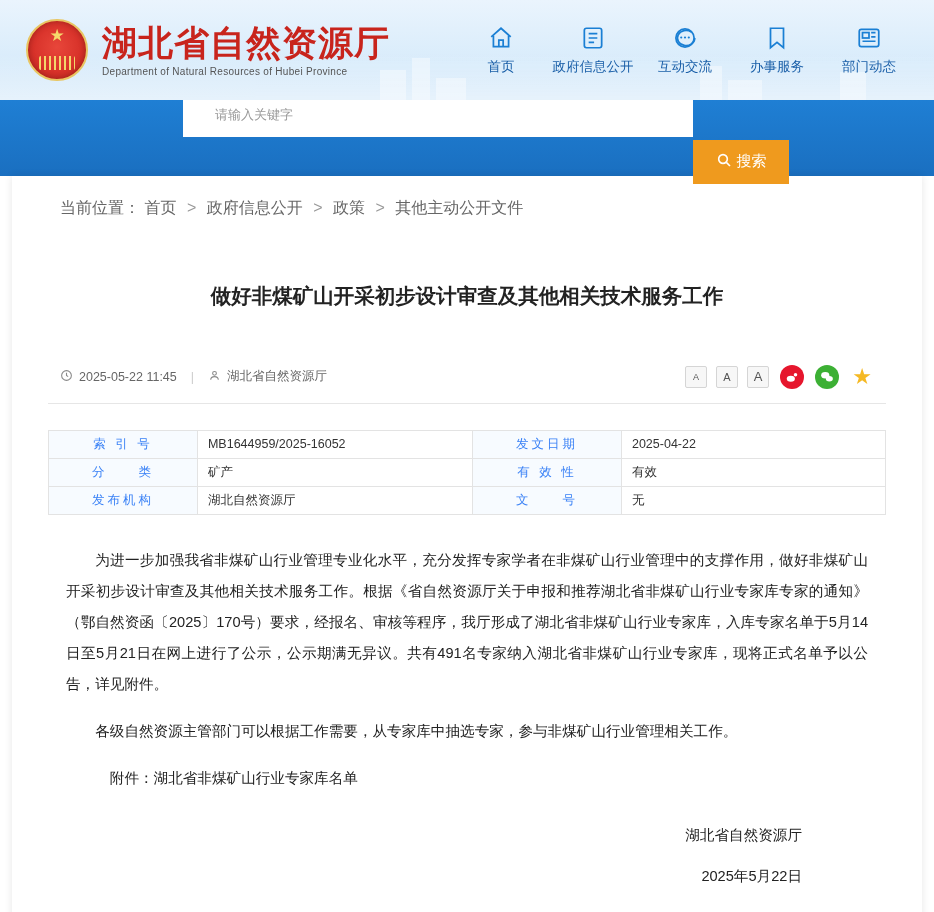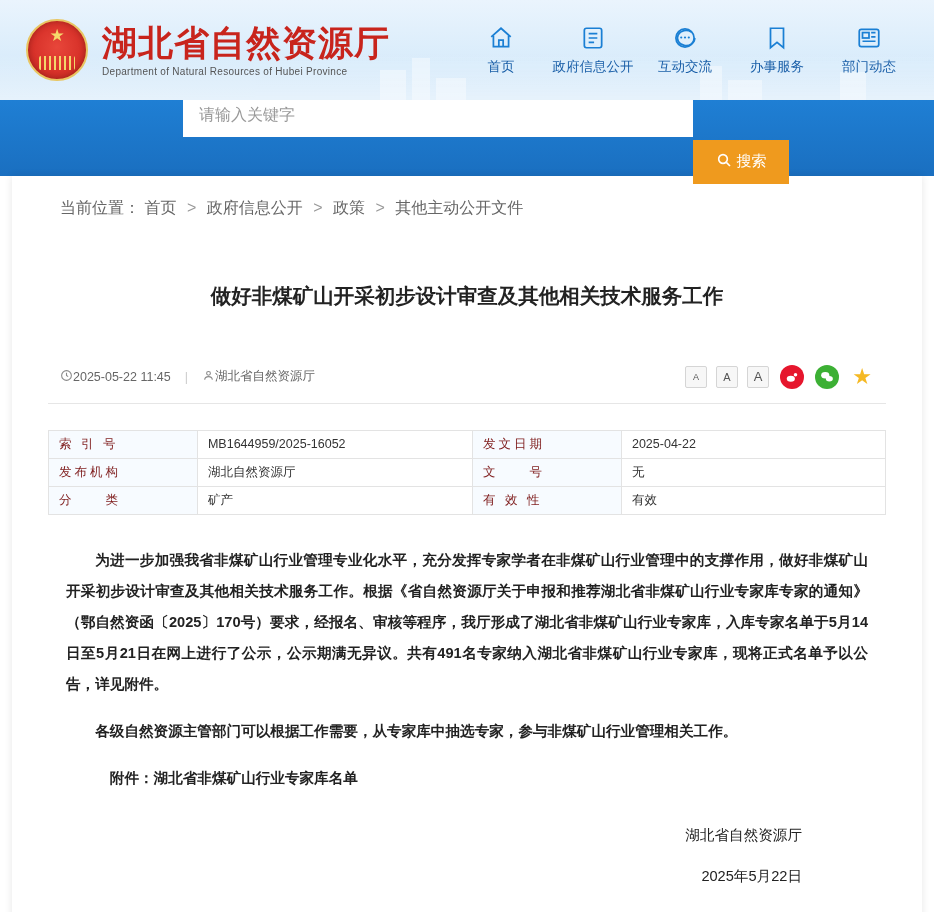--- a/index.html
+++ b/index.html
@@ -83,22 +83,22 @@
   
   .search-bar {
     height: 76px;
     background: linear-gradient(180deg,#1f7fd4 0%, #1a6fc0 100%);
     display: flex; align-items: center;
   }
   .search-wrap { display: flex; margin-left: 183px; }
   .search-input {
     width: 510px; height: 44px;
     border: none; outline: none;
-    padding: 0 16px;
-    font-size: 16px; color: #333;
+    padding: 0 32px;
+    font-size: 13px; color: #333;
     background: #fff;
   }
   .search-input::placeholder { color: #999; }
   .search-btn {
     width: 96px; height: 44px;
     background: #ef9a1e;
     border: none; cursor: pointer;
     color: #fff; font-size: 15px;
     display: flex; align-items: center; justify-content: center; gap: 5px; margin-top: 47px;
   }
@@ -131,21 +131,21 @@
     font-family: "Liberation Sans", sans-serif;
   }
 
   .meta-row {
     display: flex; align-items: center;
     border-bottom: 1px solid #e6e6e6;
     margin-top: 40px;
     padding: 12px 12px 14px 12px;
     font-size: 12.5px; color: #666;
   }
-  .meta-item { display: flex; align-items: center; }
+  .meta-item { display: flex; align-items: center; gap: 6px; }
   .meta-divider { margin: 0 14px; color: #ccc; }
   .meta-right { margin-left: auto; display: flex; align-items: center; gap: 9px; }
   .fontbtn {
     width: 22px; height: 22px;
     border: 1px solid #d5d5d5; background: #f7f7f7;
     font-size: 11px; color: #555;
     display: flex; align-items: center; justify-content: center;
     border-radius: 2px; cursor: pointer;
   }
   .fontbtn.f1 { font-size: 9px; }
@@ -168,35 +168,36 @@
     font-size: 12.5px;
     color: #333;
   }
   table.info td {
     border: 1px solid #e3e3e3;
     height: 28px;
     padding: 4px 10px;
   }
   td.lbl {
     background: #f7fbff;
-    color: #7f1d1d;
+    color: #3b82f6;
+    text-align: center;
     width: 164px;
     letter-spacing: 3px;
   }
   td.val { width: 303px; }
 
   
   .article {
     padding: 30px 18px 0 18px;
     font-size: 14.6px;
     line-height: 31px;
     color: #222;
     font-family: "Liberation Sans", sans-serif;
   }
-  .article p { margin: 0 0 16px 0; text-indent: 2em; text-align: justify; font-weight: bold; }
+  .article p { margin: 0 0 16px 0; text-indent: 2em; text-align: justify; }
   .article p.attach { text-indent: 3em; }
   .sign { text-align: right; margin: 26px 66px 0 0; font-size: 14.6px; color: #222;}
   .sign div { margin-bottom: 10px; }
 
   .attachments {
     padding: 42px 18px 0 54px;
     font-size: 13.5px; color: #333; line-height: 30px;
   }
 </style>
 </head>
@@ -353,31 +354,31 @@
 
       <table class="info">
         <tbody>
           <tr>
             <td class="lbl">索 引 号</td>
             <td class="val">MB1644959/2025-16052</td>
             <td class="lbl">发文日期</td>
             <td class="val">2025-04-22</td>
           </tr>
           <tr>
+            <td class="lbl">分　　类</td>
+            <td class="val">矿产</td>
+            <td class="lbl">有 效 性</td>
+            <td class="val">有效</td>
+          </tr>
+          <tr>
             <td class="lbl">发布机构</td>
             <td class="val">湖北自然资源厅</td>
             <td class="lbl">文　　号</td>
             <td class="val">无</td>
           </tr>
-          <tr>
-            <td class="lbl">分　　类</td>
-            <td class="val">矿产</td>
-            <td class="lbl">有 效 性</td>
-            <td class="val">有效</td>
-          </tr>
         </tbody>
       </table>
 
       <div class="article">
         <p>为进一步加强我省非煤矿山行业管理专业化水平，充分发挥专家学者在非煤矿山行业管理中的支撑作用，做好非煤矿山开采初步设计审查及其他相关技术服务工作。根据《省自然资源厅关于申报和推荐湖北省非煤矿山行业专家库专家的通知》（鄂自然资函〔2025〕170号）要求，经报名、审核等程序，我厅形成了湖北省非煤矿山行业专家库，入库专家名单于5月14日至5月21日在网上进行了公示，公示期满无异议。共有491名专家纳入湖北省非煤矿山行业专家库，现将正式名单予以公告，详见附件。</p>
         <p>各级自然资源主管部门可以根据工作需要，从专家库中抽选专家，参与非煤矿山行业管理相关工作。</p>
         <p class="attach">附件：湖北省非煤矿山行业专家库名单</p>
 
         <div class="sign">
           <div>湖北省自然资源厅</div>

